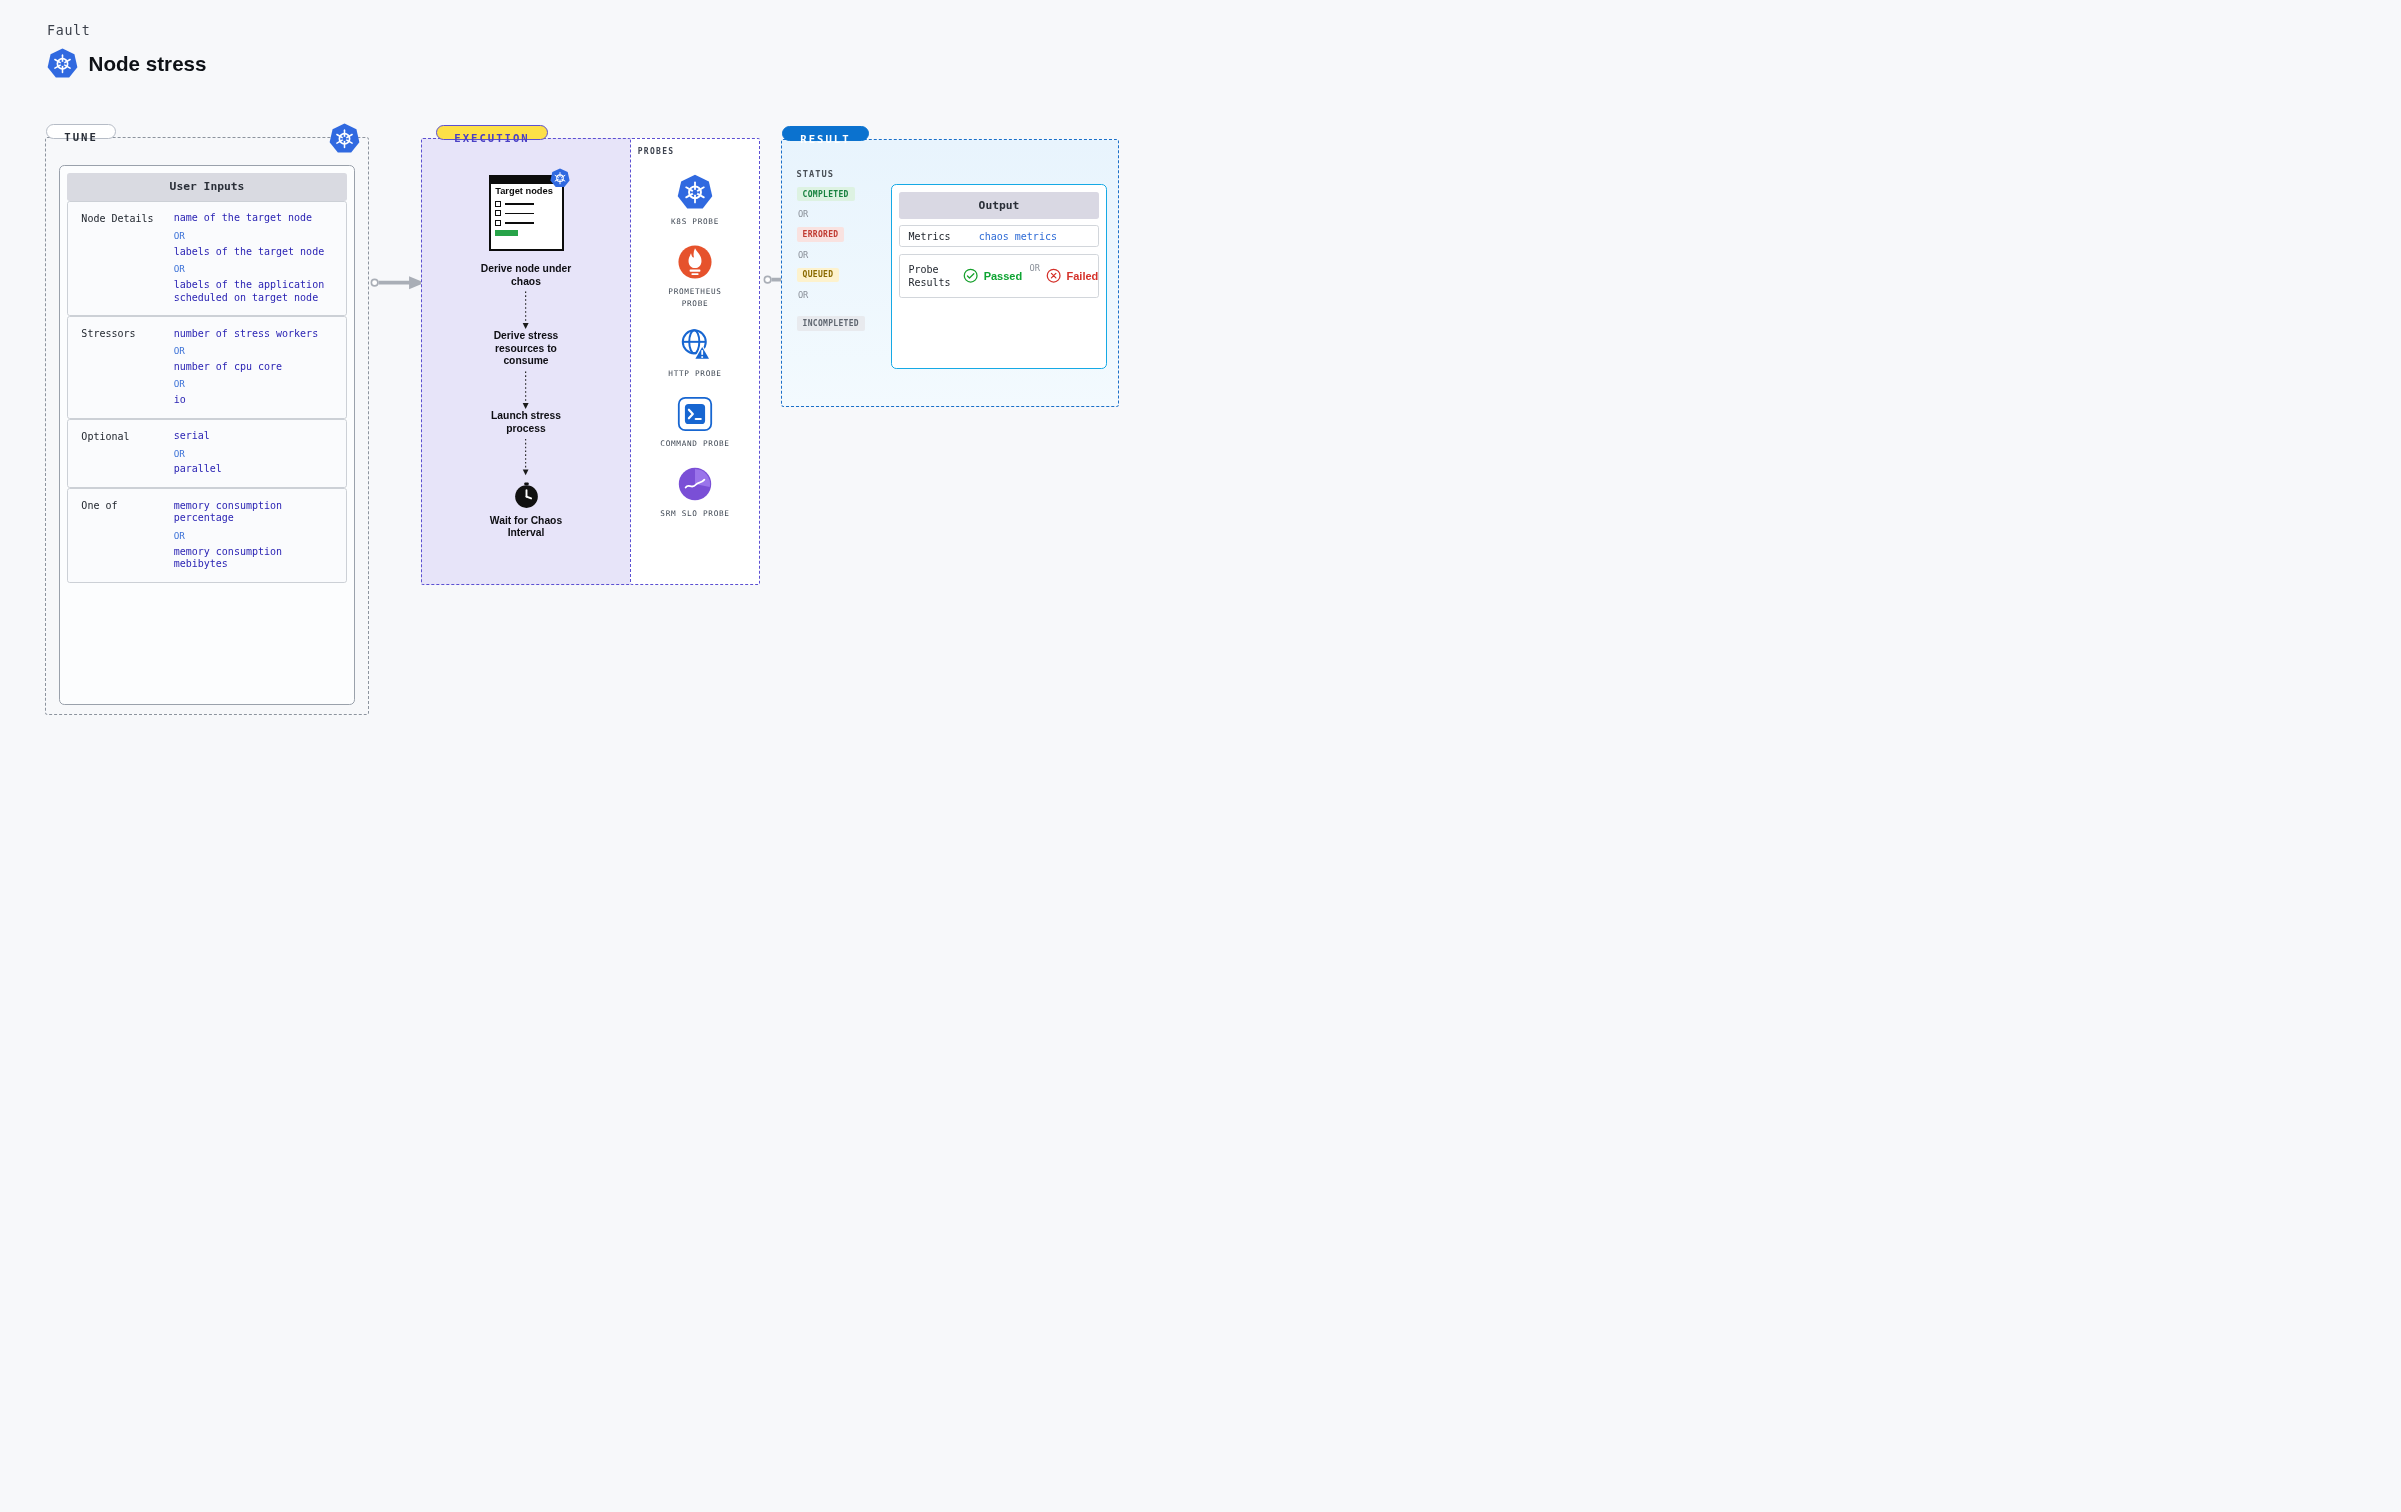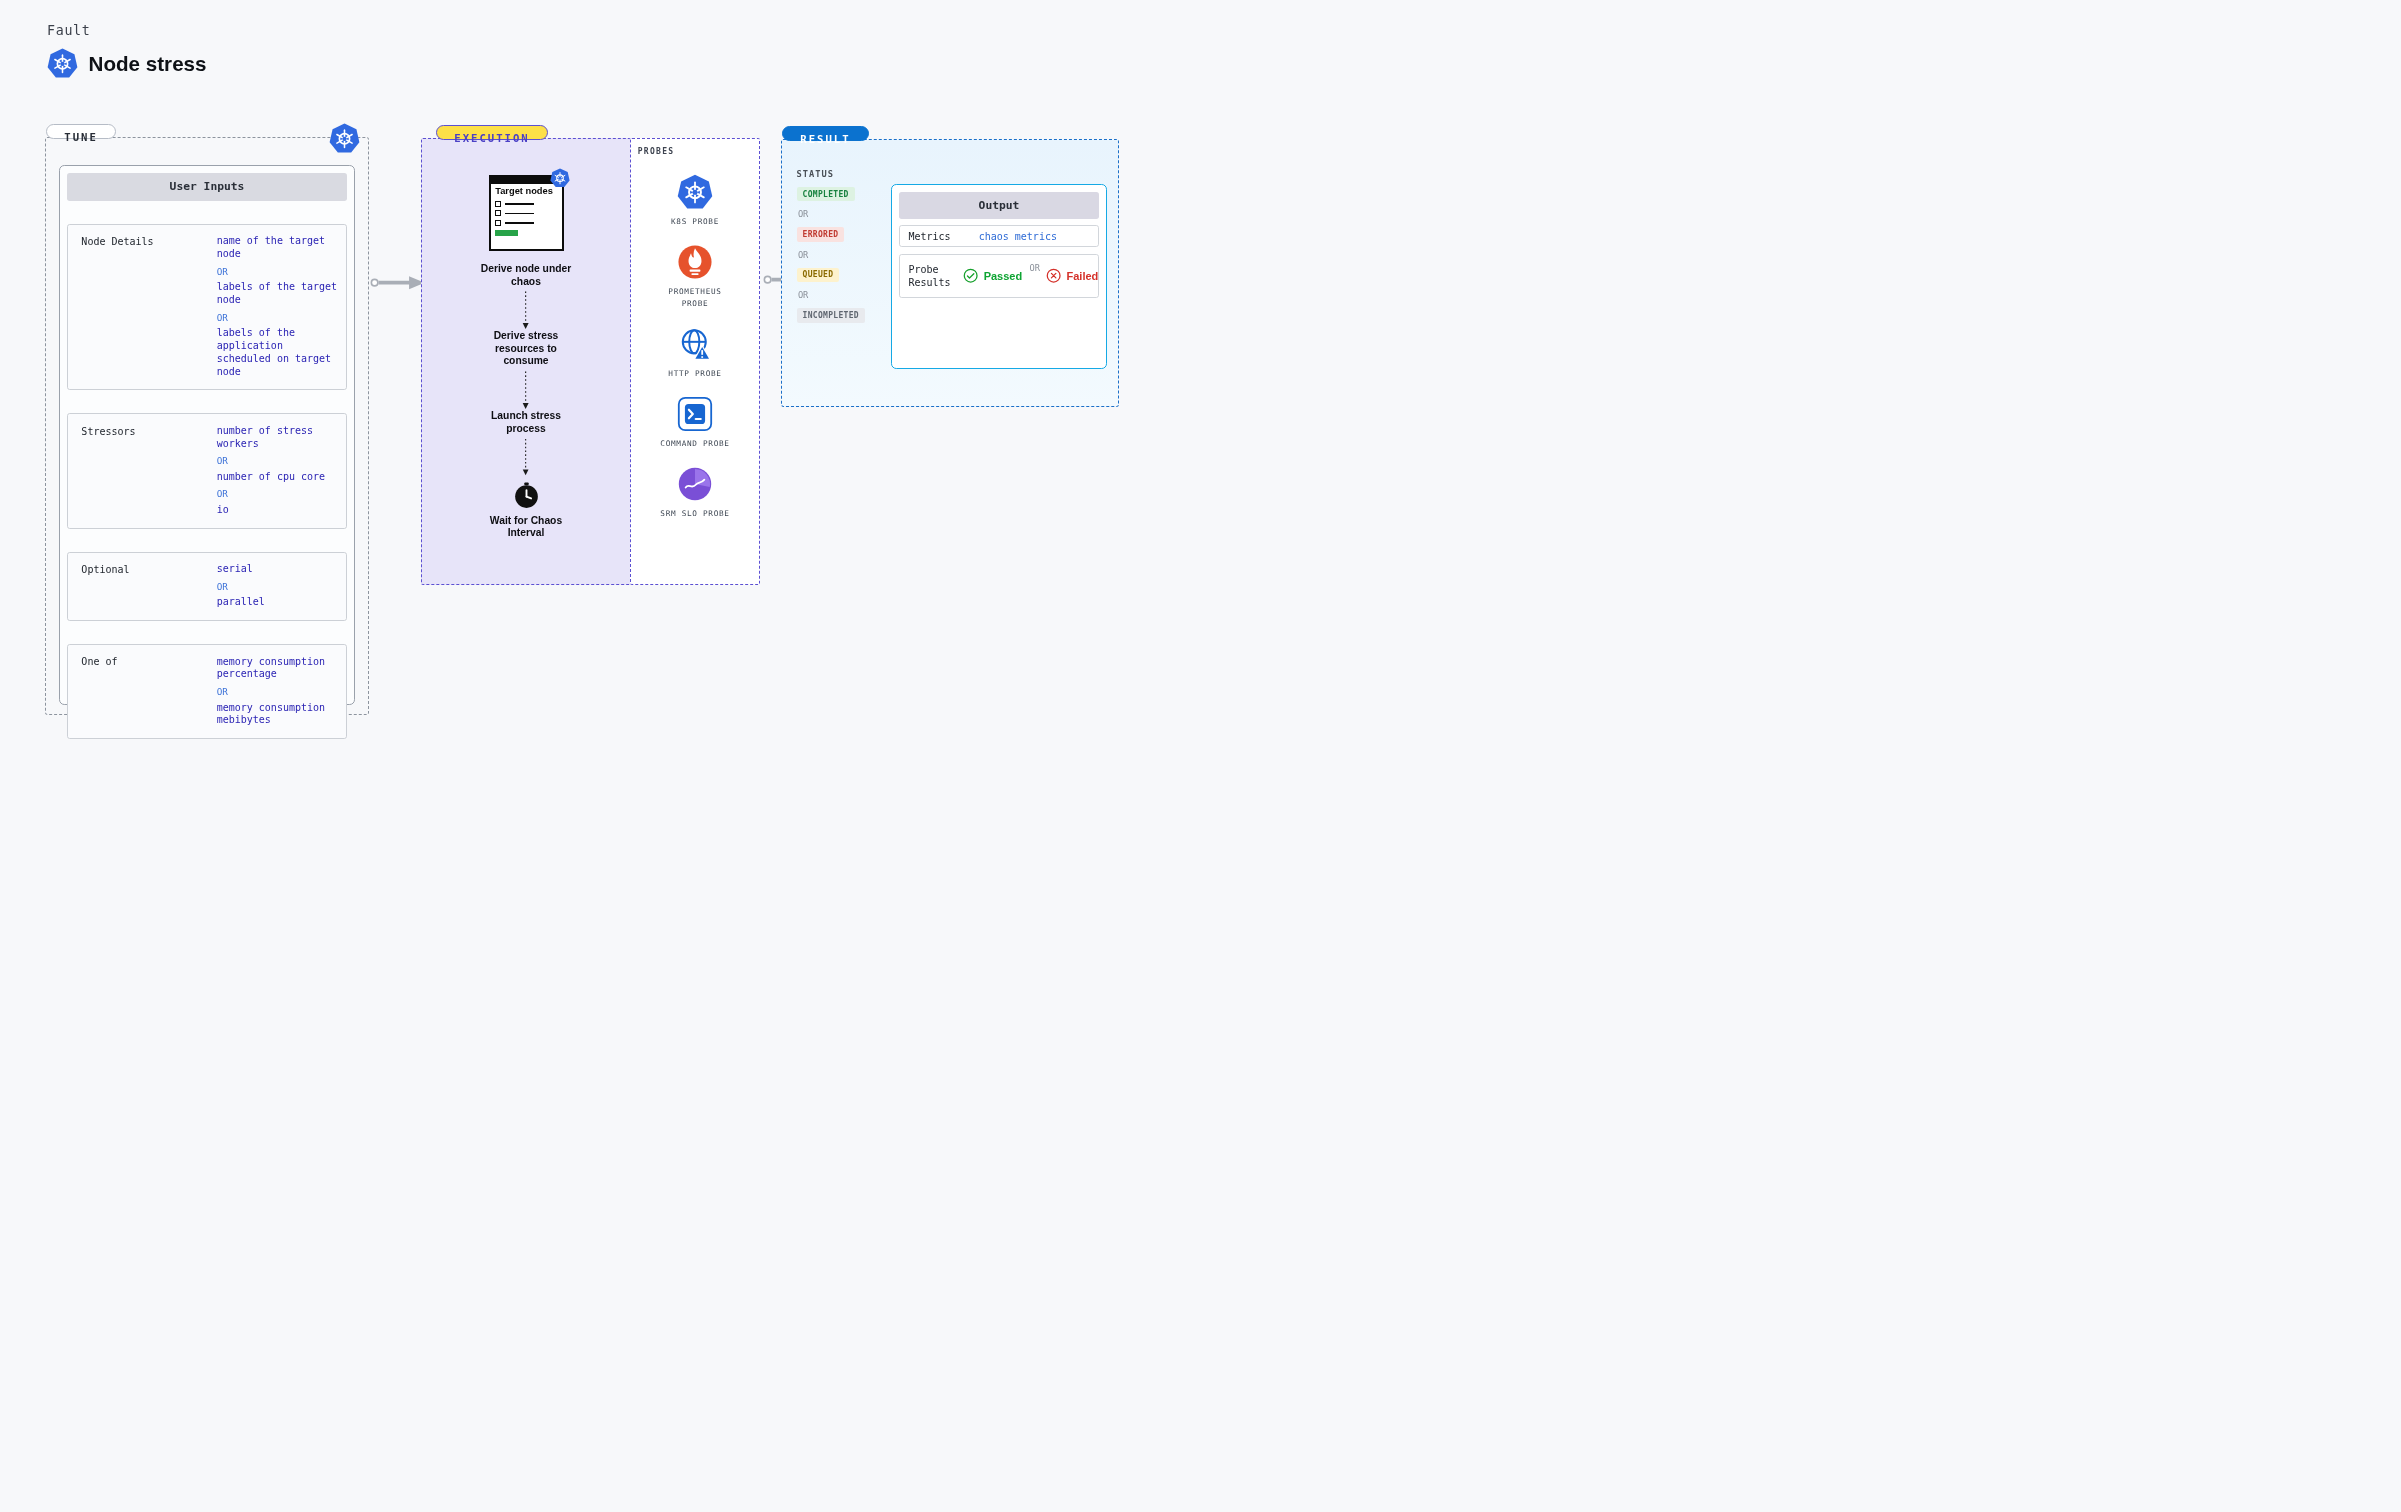--- a/index.html
+++ b/index.html
@@ -22,21 +22,21 @@
 
   
   .tune-box { position: absolute; left: 45px; top: 137px; width: 324px; height: 578px;
               border: 1.3px dashed #8d949e; border-radius: 2.7px; }
   .tune-k8s { position: absolute; top: -15.3px; right: 8px; width: 31px; height: 31px; z-index: 3; }
   .user-inputs { position: absolute; left: 13.3px; top: 27px; right: 13.3px; bottom: 9.3px;
                  background: #fcfdfe; border: 1.3px solid #9aa1ab; border-radius: 5.3px; padding: 6.7px; }
   .panel-header { background: #d9dae1; border-radius: 2.7px; height: 28px; line-height: 28px;
                   text-align: center; font-weight: bold; font-size: 11.3px; color: #2a2f38; }
   .input-row { display: flex; border: 1px solid #ccd0d6; border-radius: 2.7px; background: #fafbfd;
-               margin-top: 23px; padding: 8.7px 6.7px; gap: 43px; }
+               margin-top: 0; padding: 8.7px 6.7px; }
   .row-label { width: 99px; padding: 2.7px 0 0 6.7px; font-size: 10px; color: #21262e; }
   .row-values { flex: 1; max-width: 152px; }
   .val { font-size: 10px; line-height: 1.28; color: #2b24b4; margin: 2px 0; }
   .or  { font-size: 9.3px; color: #3f74d8; margin: 4.7px 0; }
 
   
   .exec-box { position: absolute; left: 421px; top: 138px; width: 210px; height: 447px;
               background: #e7e4f9; border: 1.3px dashed #5c50d2; border-radius: 2px;
               display: flex; flex-direction: column; align-items: center; padding-top: 36px; }
   .target-card { position: relative; width: 75px; height: 76px; background: #ffffff;
@@ -69,21 +69,21 @@
   .result-box { position: absolute; left: 781px; top: 139px; width: 338px; height: 268px;
                 border: 1.3px dashed #1b6fc8; border-radius: 2.7px;
                 background: linear-gradient(180deg, #e8f4fd, #f3fafe); }
   .status-col { position: absolute; left: 14.6px; top: 29px; display: flex; flex-direction: column;
                 align-items: flex-start; gap: 8px; }
   .status-label { font-size: 8.7px; font-weight: bold; letter-spacing: 1px; color: #4a5057; }
   .badge { font-size: 8px; font-weight: bold; letter-spacing: 0.3px; padding: 2.7px 6px; border-radius: 2px; }
   .b0 { background: #ddf2e2; color: #17813f; }
   .b1 { background: #f9e2e0; color: #c03a31; }
   .b2 { background: #fdf2cd; color: #8a6a00; }
-  .b3 { background: #e8eaee; color: #5f6670; }
+  .b3 { background: #e8eaee; color: #5f6670; margin-top: 8px; }
   .or-g { font-size: 8.7px; color: #8a9099; padding-left: 1.3px; }
 
   .output-box { position: absolute; left: 109px; top: 44px; width: 216px; height: 185px;
                 background: #ffffff; border: 1.7px solid #15a9e5; border-radius: 5.3px; padding: 6.7px; }
   .output-header { background: #d9d8e3; border-radius: 2.7px; height: 27px; line-height: 27px;
                    text-align: center; font-weight: bold; font-size: 11.3px; color: #2a2f38; }
   .out-row { display: flex; border: 1px solid #d2d6db; border-radius: 2.7px; background: #ffffff;
              margin-top: 6.7px; }
   .out-row.metrics { align-items: center; height: 22px; }
   .out-row.tall { padding: 8px 0; }

